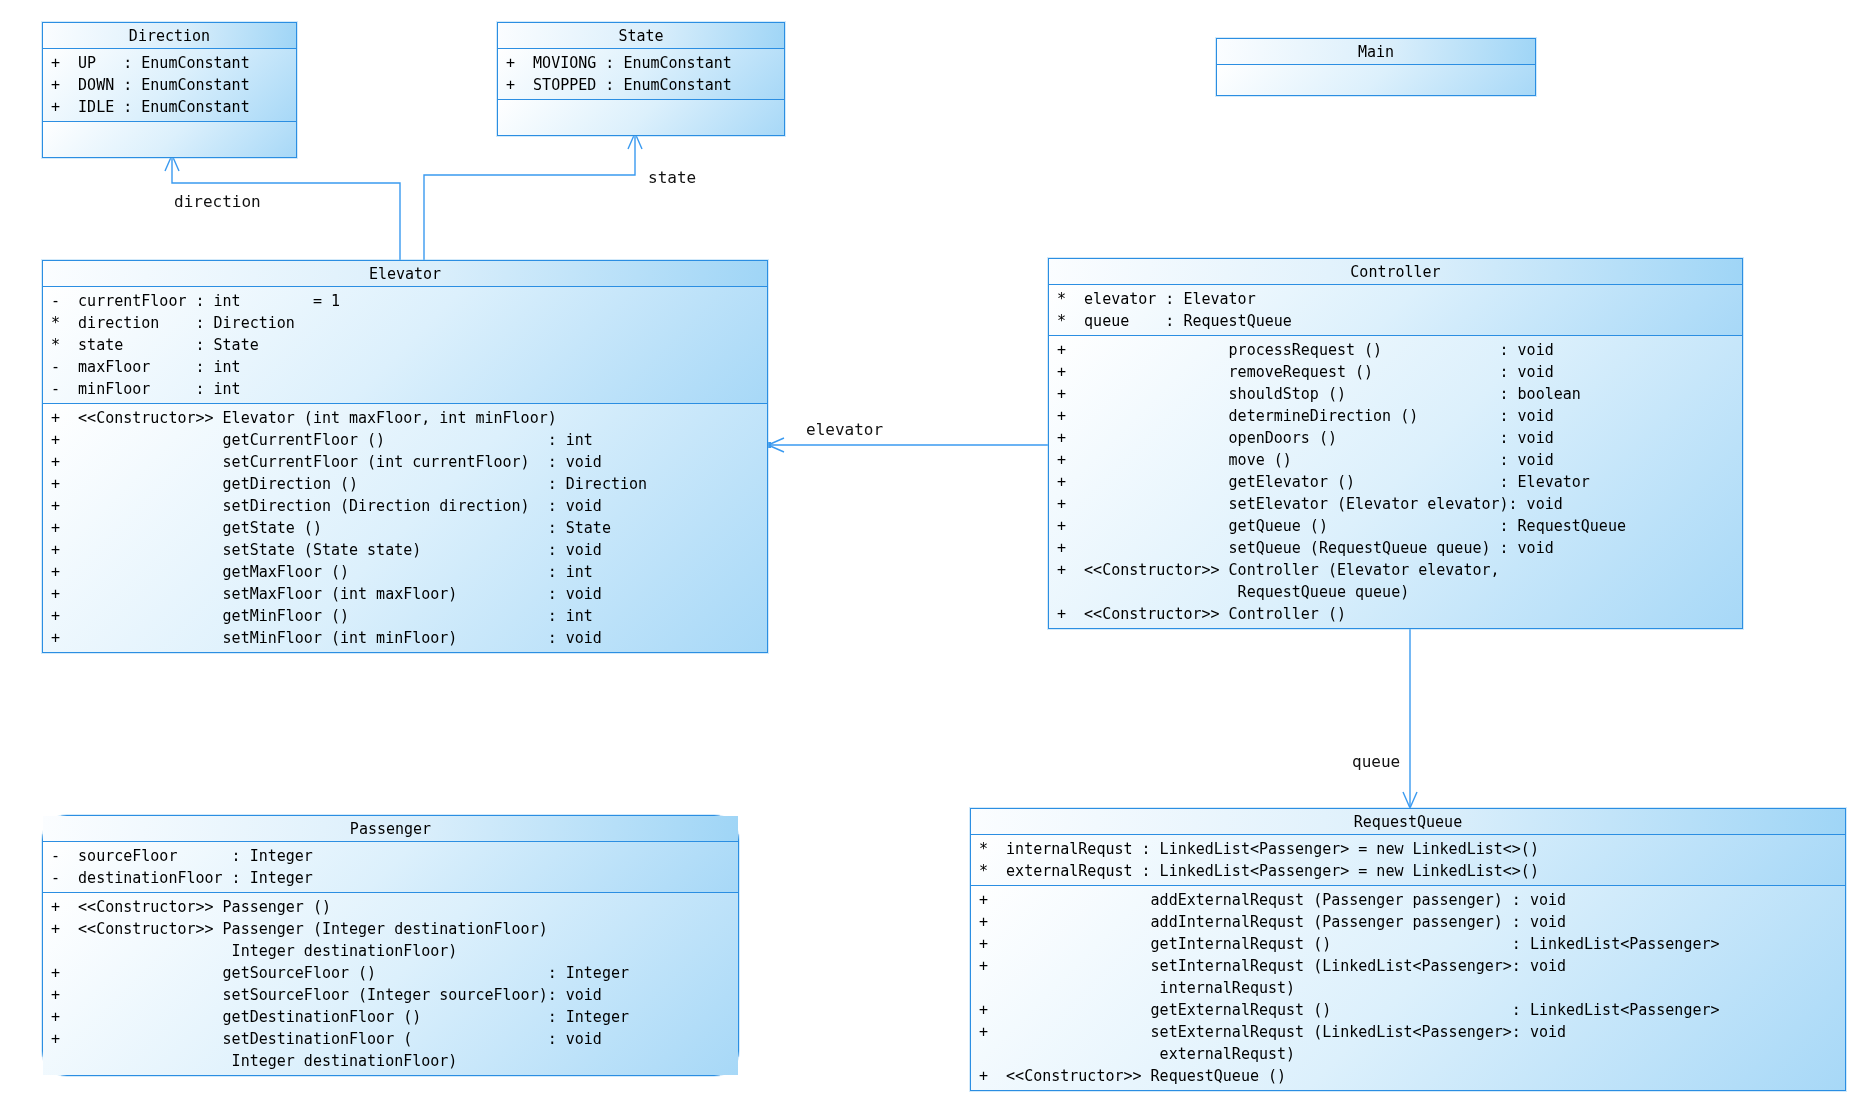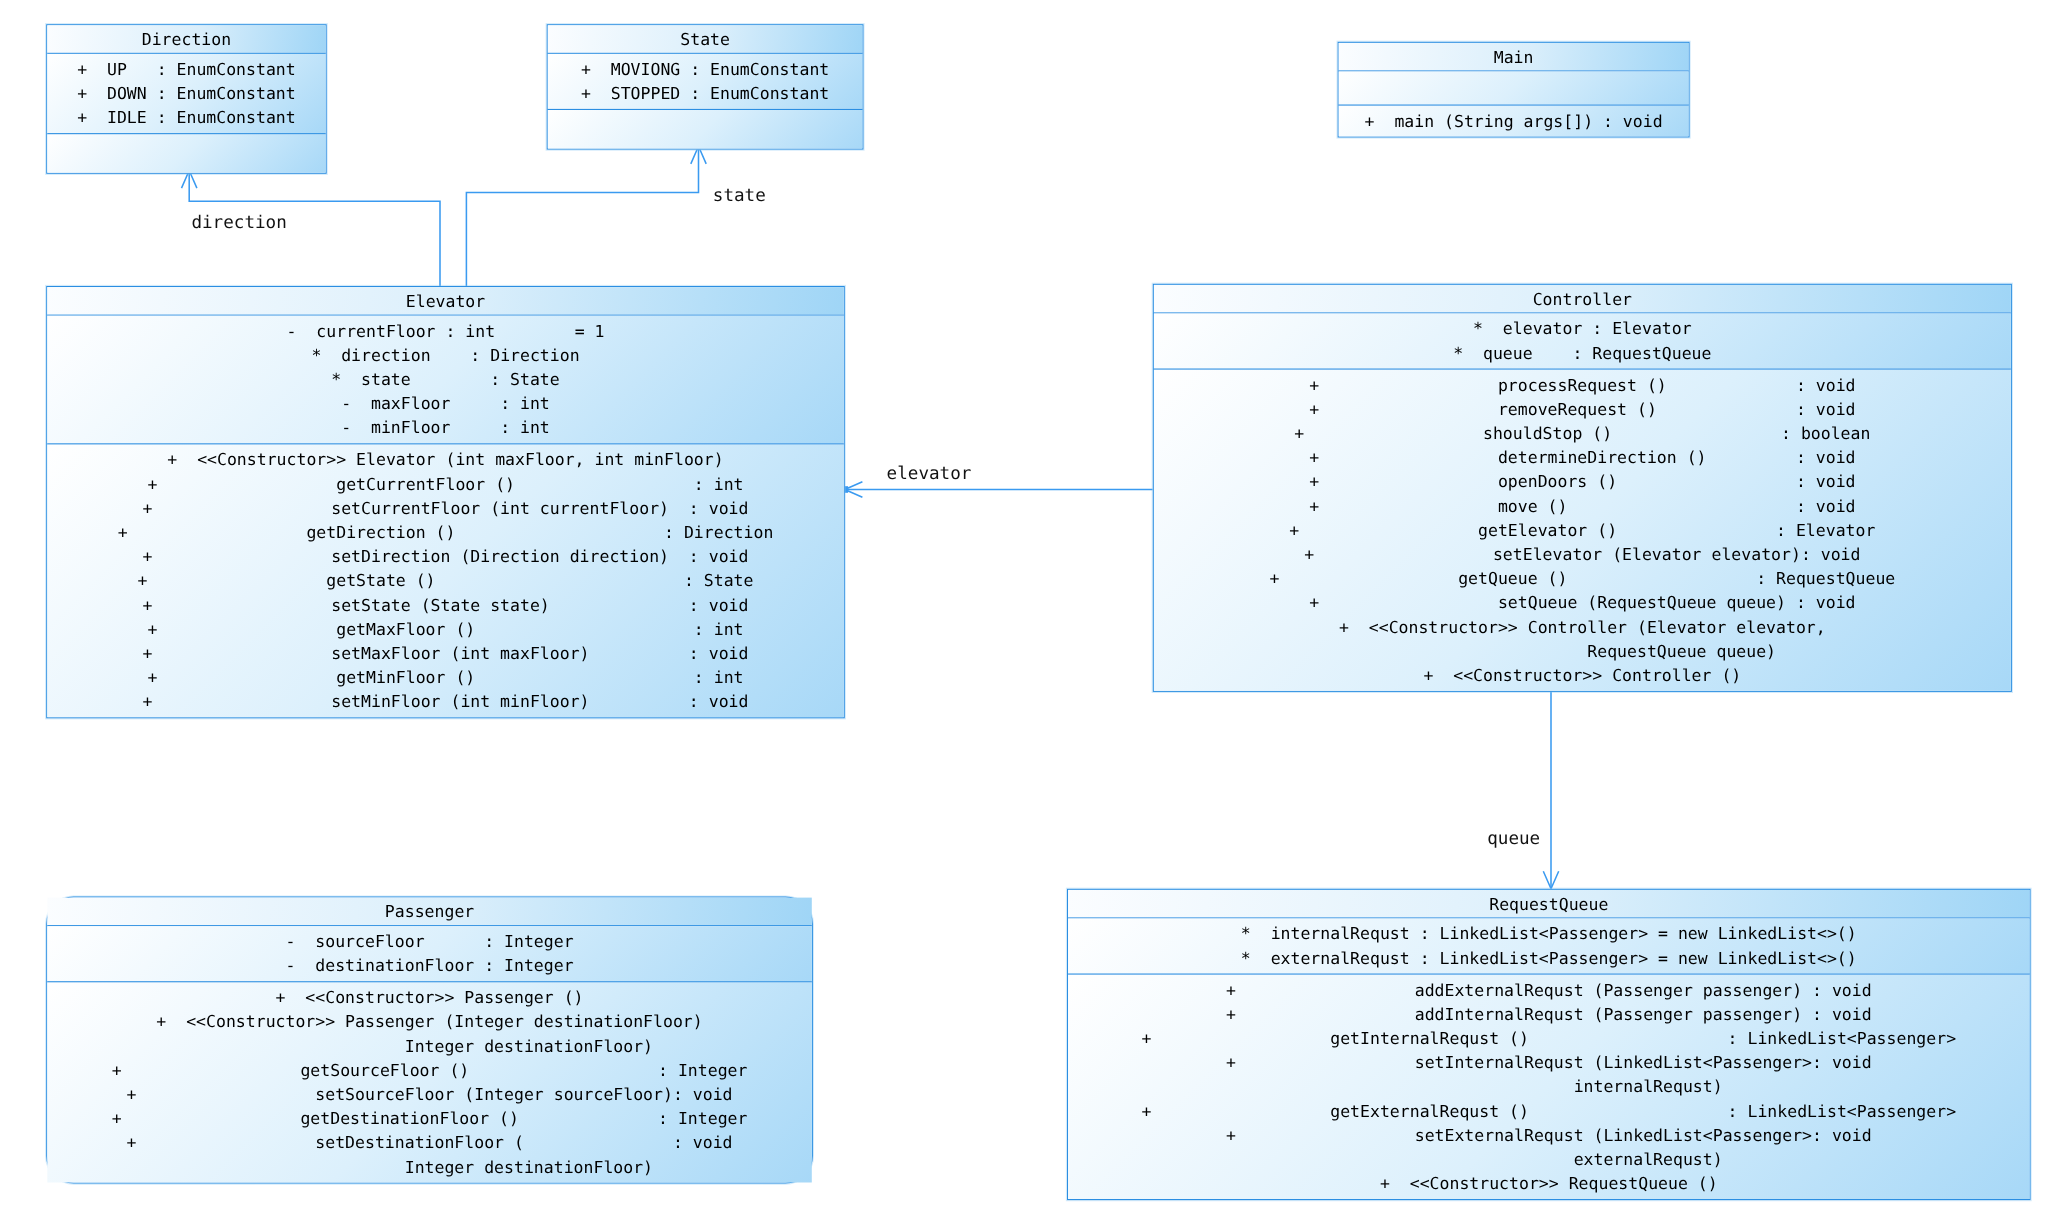--- a/index.html
+++ b/index.html
@@ -11,21 +11,21 @@
   svg.wires polyline, svg.wires line, svg.wires path {
     fill:none; stroke:#3a9af0; stroke-width:1.4;
   }
 
   .uml-class { position:absolute; border:1px solid #2b8ee2; background:#fff;
                box-shadow:0 0 0 1px rgba(130,195,240,.35); }
   .uml-title { height:26px; line-height:26px; text-align:center; font-size:15px; color:#000;
                background:linear-gradient(100deg,#fbfdff 0%,#d9eefb 55%,#9fd5f6 100%);
                border-bottom:1px solid #2b8ee2; white-space:pre; }
   .compart  { padding:3px 8px 3px 8px; font-size:15px; color:#000;
-              background:linear-gradient(135deg,#ffffff 0%,#dcf0fc 50%,#a7d8f7 100%);text-align:center; }
+              background:linear-gradient(135deg,#ffffff 0%,#dcf0fc 50%,#a7d8f7 100%); }
   .compart + .compart { border-top:1px solid #2b8ee2; }
   .code-line { height:22px; line-height:22px; white-space:pre; }
   .empty-sm { min-height:30px; }
   .empty-md { min-height:36px; }
 
   .wire-label { position:absolute; font-size:16px; color:#111; white-space:pre; }
 </style>
 </head>
 <body>
 
@@ -71,23 +71,20 @@
     <div class="compart">
         <div class="code-line">+  MOVIONG : EnumConstant</div>
         <div class="code-line">+  STOPPED : EnumConstant</div>
       </div>
     <div class="compart empty-md"></div>
   </div>
 
   <div class="uml-class" style="left:1216px; top:38px; width:320px;">
     <div class="uml-title">Main</div>
     <div class="compart empty-sm"></div>
-    <div class="compart">
-        <div class="code-line">+  main (String args[]) : void</div>
-      </div>
   </div>
 
   <div class="uml-class" style="left:42px; top:260px; width:726px;">
     <div class="uml-title">Elevator</div>
     <div class="compart">
         <div class="code-line">-  currentFloor : int        = 1</div>
         <div class="code-line">*  direction    : Direction</div>
         <div class="code-line">*  state        : State</div>
         <div class="code-line">-  maxFloor     : int</div>
         <div class="code-line">-  minFloor     : int</div>
@@ -100,21 +97,21 @@
         <div class="code-line">+                  setDirection (Direction direction)  : void</div>
         <div class="code-line">+                  getState ()                         : State</div>
         <div class="code-line">+                  setState (State state)              : void</div>
         <div class="code-line">+                  getMaxFloor ()                      : int</div>
         <div class="code-line">+                  setMaxFloor (int maxFloor)          : void</div>
         <div class="code-line">+                  getMinFloor ()                      : int</div>
         <div class="code-line">+                  setMinFloor (int minFloor)          : void</div>
       </div>
   </div>
 
-  <div class="uml-class" style="left:1048px; top:258px; width:781px;">
+  <div class="uml-class" style="left:1048px; top:258px; width:695px;">
     <div class="uml-title">Controller</div>
     <div class="compart">
         <div class="code-line">*  elevator : Elevator</div>
         <div class="code-line">*  queue    : RequestQueue</div>
       </div>
     <div class="compart">
         <div class="code-line">+                  processRequest ()             : void</div>
         <div class="code-line">+                  removeRequest ()              : void</div>
         <div class="code-line">+                  shouldStop ()                 : boolean</div>
         <div class="code-line">+                  determineDirection ()         : void</div>

